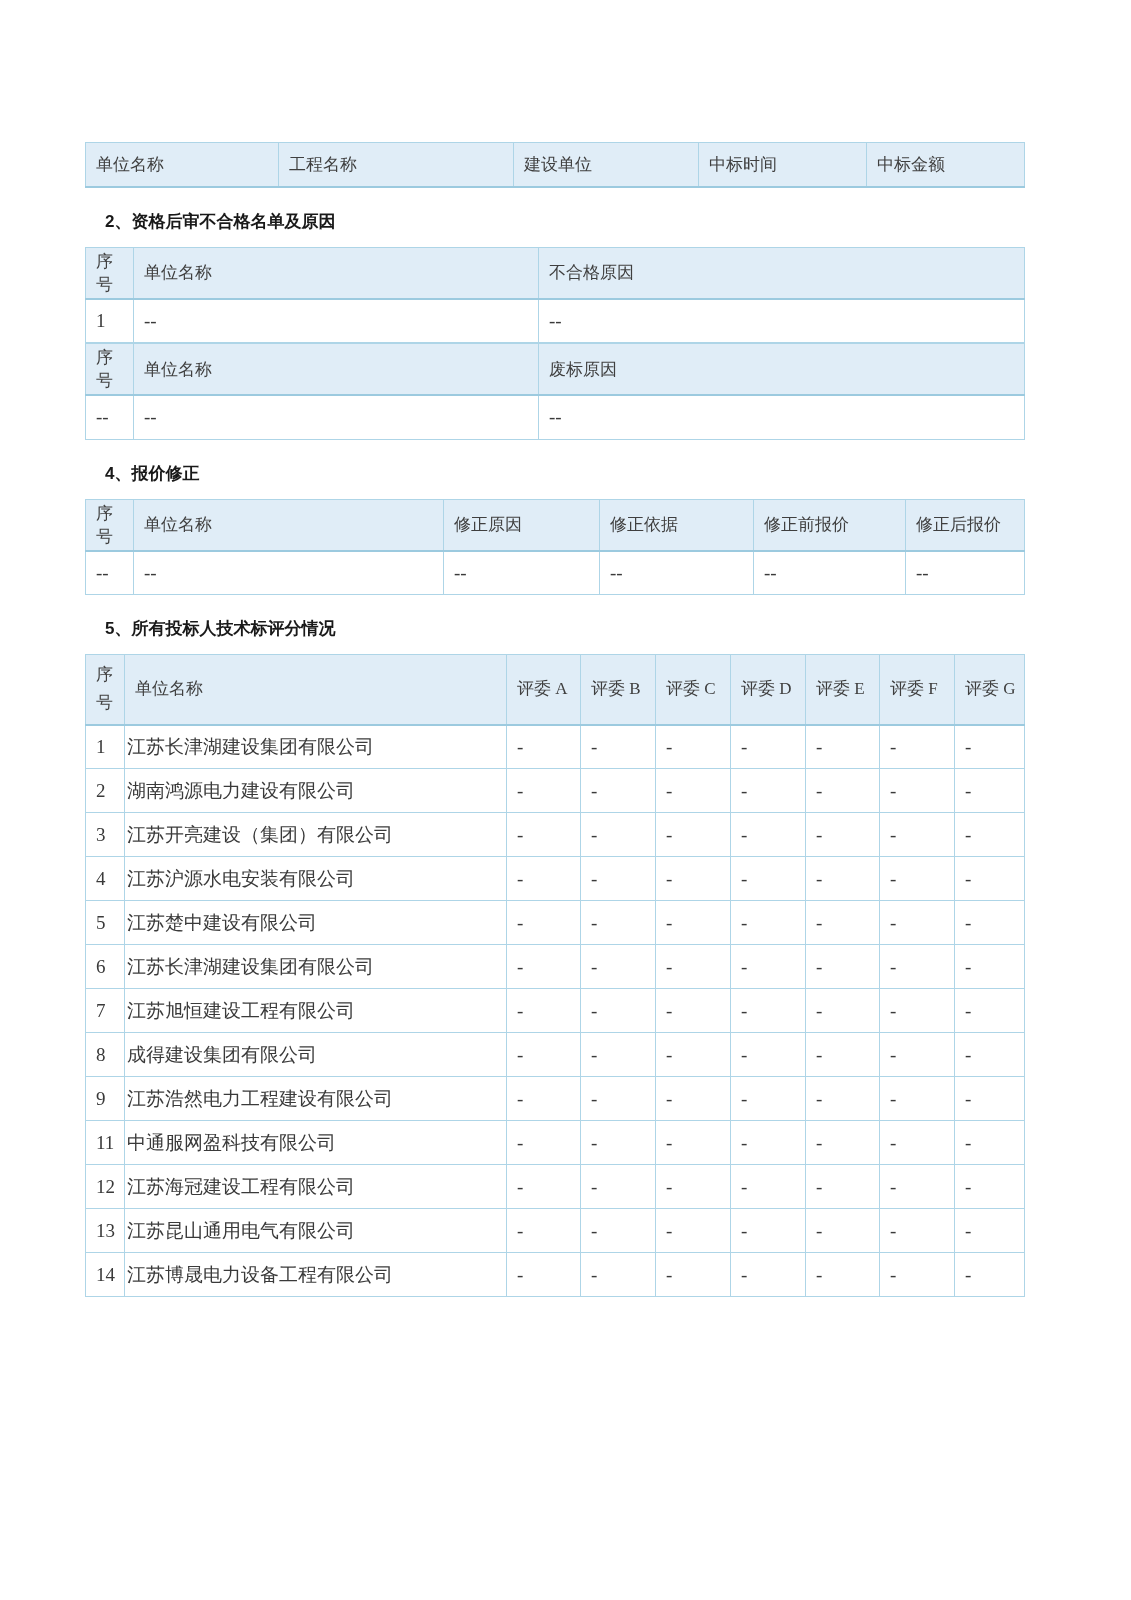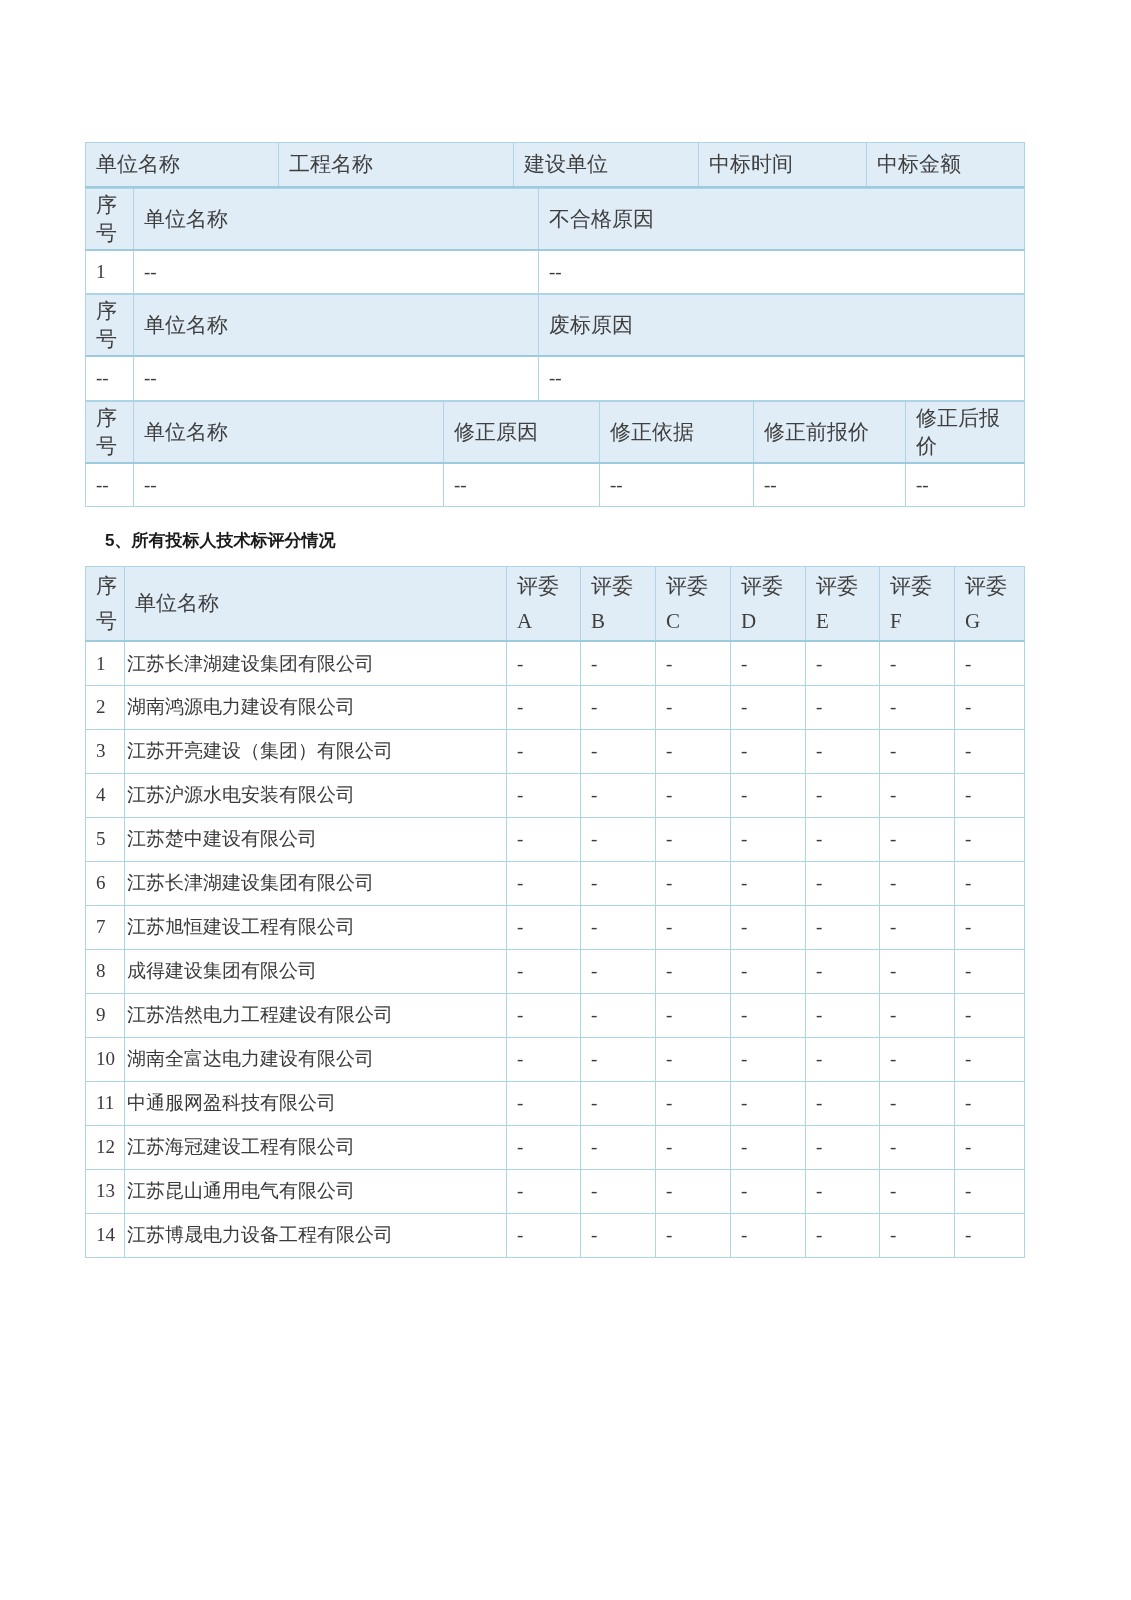--- a/index.html
+++ b/index.html
@@ -13,21 +13,21 @@
 
   .doc-table { width:939px; border-collapse:collapse; table-layout:fixed; }
   .doc-table th, .doc-table td {
     border:1px solid #aed5e7;
     vertical-align:middle;
     overflow:hidden;
   }
   .doc-table th {
     background:#e0edf7;
     font-weight:normal;
-    font-size:21px;
+    font-size:17px;
     text-align:left;
     padding:2px 6px 2px 10px;
     height:44px;
     border-bottom:2px solid #9ccadf;
     color:#3f3f3f;
   }
   .doc-table td {
     font-size:19px;
     text-align:left;
     padding:2px 6px 2px 10px;
@@ -65,20 +65,21 @@
       <tr>
           <th>单位名称</th>
           <th>工程名称</th>
           <th>建设单位</th>
           <th>中标时间</th>
           <th>中标金额</th>
         </tr>
     </thead>
   </table>
 
+  <div class="sec-title">2、资格后审不合格名单及原因</div>
   <table class="doc-table">
     <colgroup>
       <col style="width:48px">
         <col style="width:405px">
         <col style="width:486px">
     </colgroup>
     <thead>
       <tr>
           <th>序号</th>
           <th>单位名称</th>
@@ -109,20 +110,21 @@
     </thead>
     <tbody>
         <tr>
           <td>--</td>
           <td>--</td>
           <td>--</td>
         </tr>
       </tbody>
   </table>
 
+  <div class="sec-title">4、报价修正</div>
   <table class="doc-table">
     <colgroup>
       <col style="width:48px">
         <col style="width:310px">
         <col style="width:156px">
       <col style="width:154px">
         <col style="width:152px">
         <col style="width:119px">
     </colgroup>
     <thead>
@@ -267,31 +269,20 @@
           <td>江苏浩然电力工程建设有限公司</td>
           <td>-</td>
           <td>-</td>
           <td>-</td>
           <td>-</td>
           <td>-</td>
           <td>-</td>
           <td>-</td>
         </tr>
         <tr>
-          <td>10</td>
-          <td>湖南全富达电力建设有限公司</td>
-          <td>-</td>
-          <td>-</td>
-          <td>-</td>
-          <td>-</td>
-          <td>-</td>
-          <td>-</td>
-          <td>-</td>
-        </tr>
-        <tr>
           <td>11</td>
           <td>中通服网盈科技有限公司</td>
           <td>-</td>
           <td>-</td>
           <td>-</td>
           <td>-</td>
           <td>-</td>
           <td>-</td>
           <td>-</td>
         </tr>

